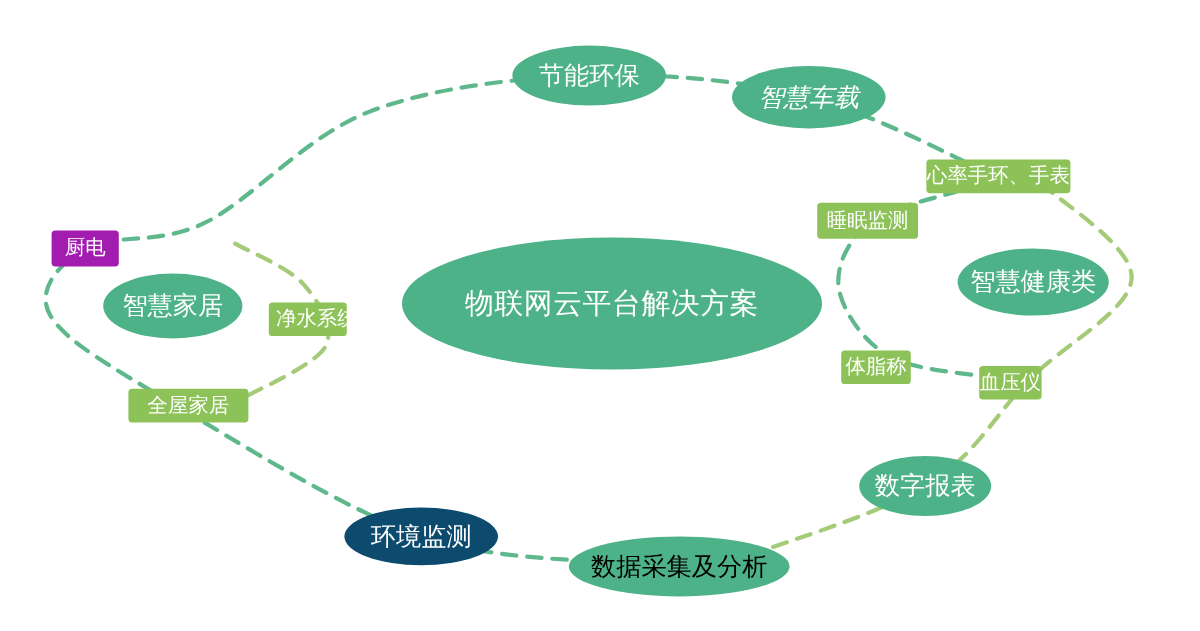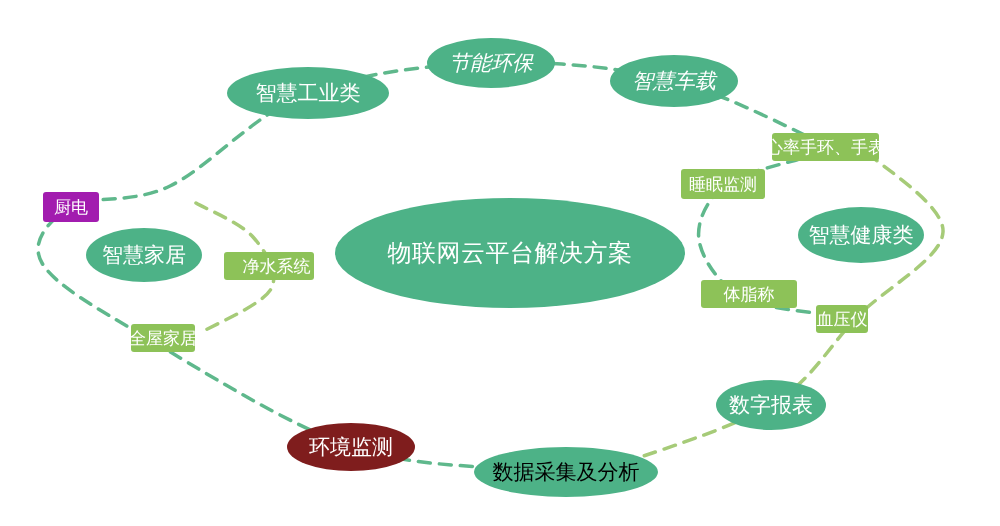--- a/index.html
+++ b/index.html
@@ -54,30 +54,29 @@
 
   <svg id="connector-svg" viewBox="0 0 1000 526" xmlns="http://www.w3.org/2000/svg">
       <path d="M 535 470 C 504.5 466.2, 416.7 469.0, 352 447 C 287.3 425.0, 198.7 368.7, 147 338 C 95.3 307.3, 54.7 284.8, 42 263 C 29.3 241.2, 49.7 219.8, 71 207 C 92.3 194.2, 130.5 205.0, 170 186 C 209.5 167.0, 254.5 113.5, 308 93 C 361.5 72.5, 430.0 65.0, 491 63 C 552.0 61.0, 616.5 66.5, 674 81 C 731.5 95.5, 809.0 138.5, 836 150" fill="none" stroke="#5fb88c" stroke-width="3.5" stroke-dasharray="12 9" stroke-linecap="round"></path>
       <path d="M 868 153 C 880.5 166.2, 944.7 204.8, 943 232 C 941.3 259.2, 886.3 287.3, 858 316 C 829.7 344.7, 813.5 379.0, 773 404 C 732.5 429.0, 641.3 455.7, 615 466" fill="none" stroke="#a6cb78" stroke-width="3.5" stroke-dasharray="12 9" stroke-linecap="round"></path>
       <path d="M 196 203 C 205.5 208.7, 240.5 222.7, 253 237 C 265.5 251.3, 279.8 273.0, 271 289 C 262.2 305.0, 211.8 325.7, 200 333" fill="none" stroke="#a6cb78" stroke-width="3.5" stroke-dasharray="12 9" stroke-linecap="round"></path>
       <path d="M 799 159 C 786.5 163.5, 740.7 172.5, 724 186 C 707.3 199.5, 696.2 221.5, 699 240 C 701.8 258.5, 719.0 284.5, 741 297 C 763.0 309.5, 816.0 312.0, 831 315" fill="none" stroke="#5fb88c" stroke-width="3.5" stroke-dasharray="12 9" stroke-linecap="round"></path>
     </svg>
 
   <div class="node node-center" style="left: 335px; top: 198px; width: 350px; height: 110px; background: rgb(77, 178, 135); color: rgb(255, 255, 255);">物联网云平台解决方案</div>
 
-  <div class="node node-ellipse" style="left: 227px; top: 67px; width: 162px; height: 52px; background: rgb(77, 178, 135); color: rgb(255, 255, 255);">智慧工业类</div>
-  <div class="node node-ellipse" style="left: 427px; top: 38px; width: 128px; height: 50px; background: rgb(77, 178, 135); color: rgb(255, 255, 255); font-style: italic;">节能环保</div>
+  <div class="node node-ellipse" style="left: 427px; top: 38px; width: 128px; height: 50px; background: rgb(77, 178, 135); color: rgb(255, 255, 255);">节能环保</div>
   <div class="node node-ellipse" style="left: 610px; top: 55px; width: 128px; height: 52px; background: rgb(77, 178, 135); color: rgb(255, 255, 255); font-style: italic;">智慧车载</div>
   <div class="node node-ellipse" style="left: 798px; top: 207px; width: 126px; height: 56px; background: rgb(77, 178, 135); color: rgb(255, 255, 255);">智慧健康类</div>
   <div class="node node-ellipse" style="left: 86px; top: 228px; width: 116px; height: 54px; background: rgb(77, 178, 135); color: rgb(255, 255, 255);">智慧家居</div>
   <div class="node node-ellipse" style="left: 716px; top: 380px; width: 110px; height: 50px; background: rgb(77, 178, 135); color: rgb(255, 255, 255);">数字报表</div>
   <div class="node node-ellipse" style="left: 474px; top: 447px; width: 184px; height: 50px; background: rgb(77, 178, 135); color: #000000;">数据采集及分析</div>
-  <div class="node node-ellipse" style="left: 287px; top: 423px; width: 128px; height: 48px; background: #7f1d1d; color: rgb(255, 255, 255);">环境监测</div>
+  <div class="node node-ellipse" style="left: 287px; top: 423px; width: 128px; height: 48px; background: #0c4a6e; color: rgb(255, 255, 255);">环境监测</div>
 
   <div class="node node-rect" style="left: 43px; top: 192px; width: 56px; height: 30px; background: #a21caf; color: rgb(255, 255, 255);">厨电</div>
-  <div class="node node-rect" style="left: 223.5px; top: 252px; width: 90px; height: 28px; background: rgb(141, 194, 88); color: rgb(255, 255, 255); padding-left: 16px;">净水系统</div>
-  <div class="node node-rect" style="left: 107px; top: 324px; width: 64px; height: 28px; background: rgb(141, 194, 88); color: rgb(255, 255, 255); margin-left: 24px;">全屋家居</div>
+  <div class="node node-rect" style="left: 223.5px; top: 252px; width: 65px; height: 28px; background: rgb(141, 194, 88); color: rgb(255, 255, 255); padding-left: 16px;">净水系统</div>
+  <div class="node node-rect" style="left: 107px; top: 324px; width: 100px; height: 28px; background: rgb(141, 194, 88); color: rgb(255, 255, 255);">全屋家居</div>
   <div class="node node-rect" style="left: 681px; top: 169px; width: 84px; height: 30px; background: rgb(141, 194, 88); color: rgb(255, 255, 255);">睡眠监测</div>
-  <div class="node node-rect" style="left: 772px; top: 133px; width: 107px; height: 28px; background: rgb(141, 194, 88); color: rgb(255, 255, 255);">心率手环、手表</div>
-  <div class="node node-rect" style="left: 701px; top: 280px; width: 96px; height: 28px; background: rgb(141, 194, 88); color: rgb(255, 255, 255);">体脂称</div>
+  <div class="node node-rect" style="left: 772px; top: 133px; width: 120px; height: 28px; background: rgb(141, 194, 88); color: rgb(255, 255, 255);">心率手环、手表</div>
+  <div class="node node-rect" style="left: 701px; top: 292px; width: 58px; height: 28px; background: rgb(141, 194, 88); color: rgb(255, 255, 255);">体脂称</div>
   <div class="node node-rect" style="left: 816px; top: 305px; width: 52px; height: 28px; background: rgb(141, 194, 88); color: rgb(255, 255, 255);">血压仪</div>
 
 </div>
 
 </body></html>

